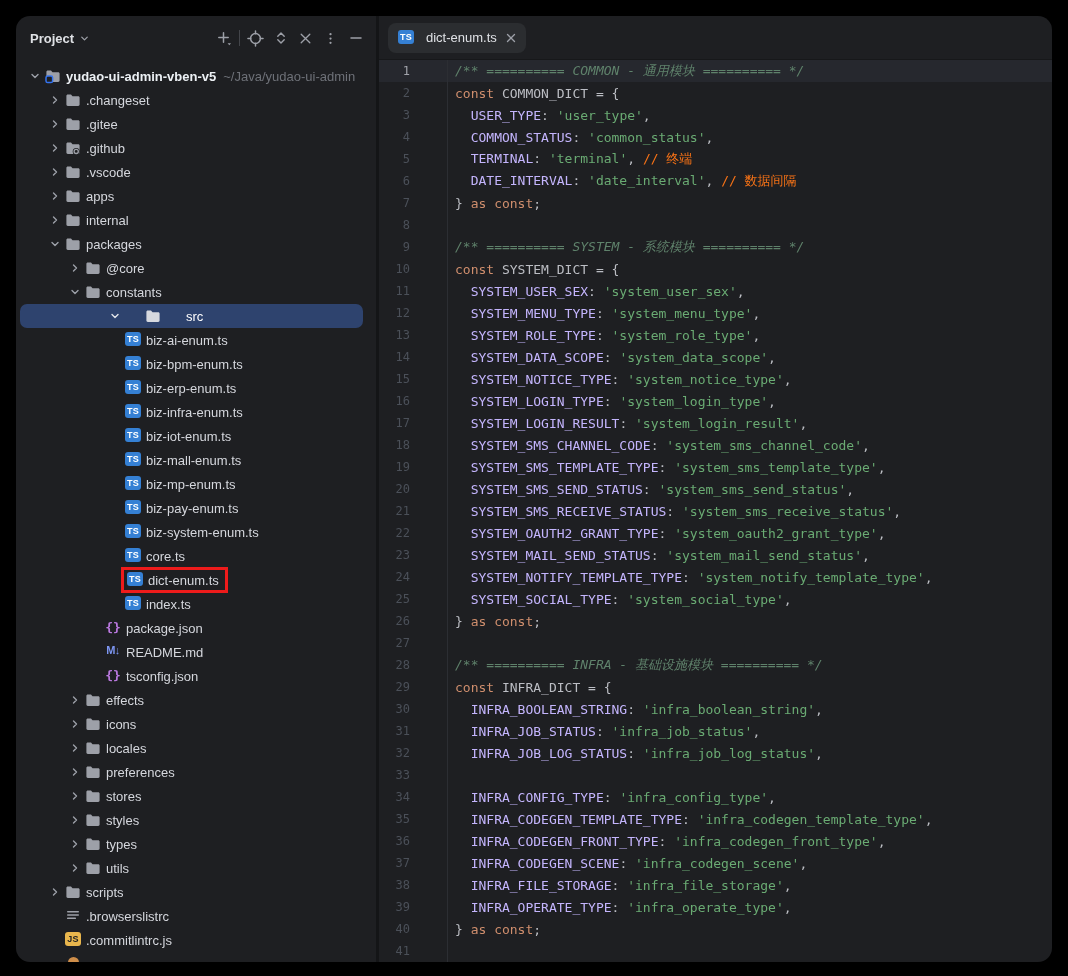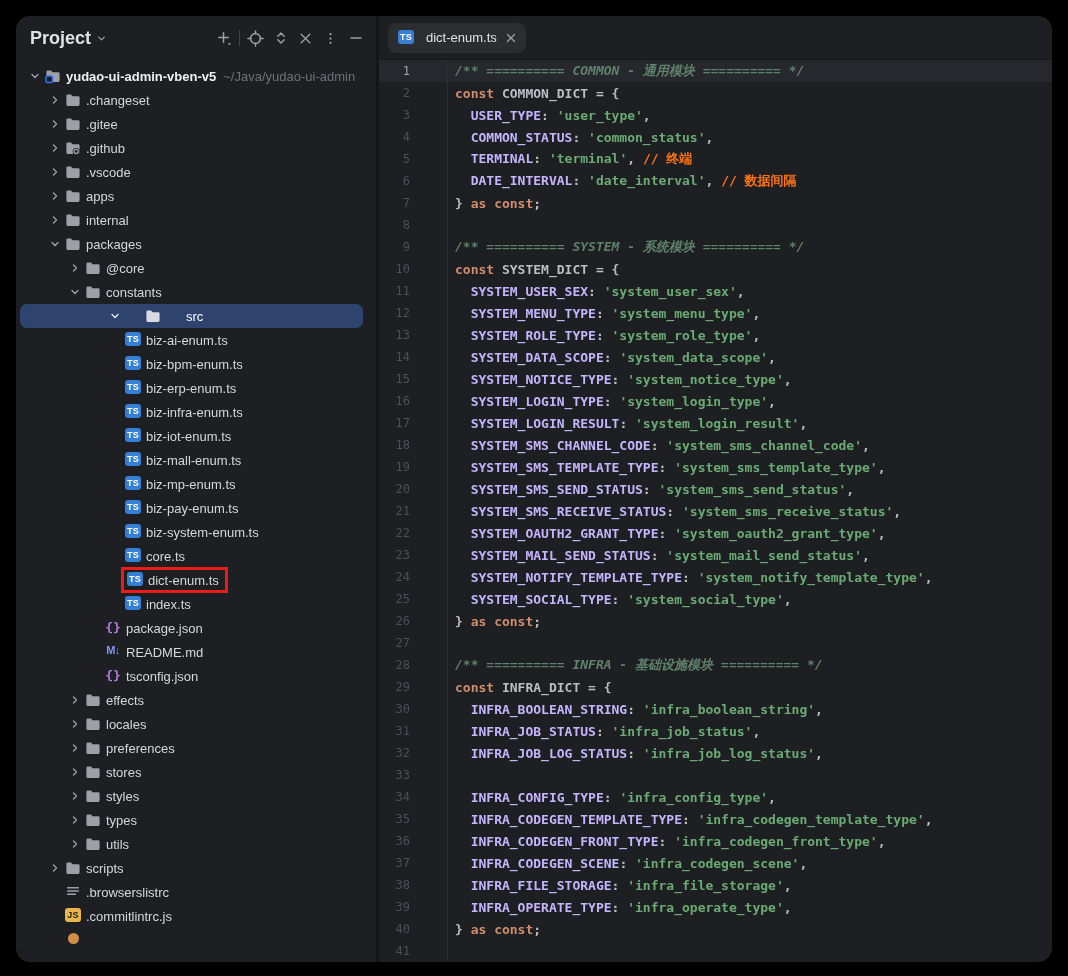--- a/index.html
+++ b/index.html
@@ -4,21 +4,21 @@
 <style>
   html,body{margin:0;padding:0;background:#000;}
   body{width:1068px;height:976px;position:relative;overflow:hidden;
        font-family:"Liberation Sans","DejaVu Sans",sans-serif;-webkit-font-smoothing:antialiased;}
   .window{position:absolute;left:16px;top:16px;width:1036px;height:946px;border-radius:14px;
           background:#1e1f22;overflow:hidden;display:flex;}
   
   .left{flex:0 0 360px;width:360px;display:flex;flex-direction:column;min-width:0;}
   .divider{flex:0 0 3px;background:#141517;}
   .panel-header{flex:0 0 44px;height:44px;display:flex;align-items:center;padding:0 8px 0 14px;}
-  .ph-title{display:flex;align-items:center;gap:5px;color:#dfe1e5;font-size:18px;font-weight:700;cursor:default;}
+  .ph-title{display:flex;align-items:center;gap:5px;color:#dfe1e5;font-size:13px;font-weight:700;cursor:default;}
   .ph-title .dd{color:#9da0a8;display:flex;}
   .ph-spacer{flex:1;}
   .tool-ic{width:25px;height:25px;border-radius:4px;display:flex;align-items:center;justify-content:center;color:#9da0a8;}
   .sep{width:1px;height:16px;background:#43454a;margin:0 3px;}
   .tree{flex:1;overflow:hidden;padding-top:4px;position:relative;}
   .trow{height:24px;display:flex;align-items:center;white-space:nowrap;font-size:13px;color:#d5d7dd;position:relative;}
   .trow>*{position:relative;z-index:1;}
   .selbg{position:absolute !important;left:4px;right:13px;top:0;bottom:0;background:#2e436e;border-radius:7px;z-index:0 !important;}
   .trow.selected{color:#fff;gap:20px;}
   .chev{flex:0 0 16px;width:16px;height:16px;display:flex;align-items:center;justify-content:center;margin-right:2px;color:#9da0a8;}
@@ -42,21 +42,21 @@
           border-bottom:1px solid #17181a;box-sizing:border-box;}
   .tab{height:30px;background:#2b2d30;border-radius:8px;display:flex;align-items:center;gap:7px;padding:0 10px;}
   .tab-label{color:#dfe1e5;font-size:13px;}
   .tab-close{display:flex;align-items:center;color:#9da0a8;margin-left:2px;}
   .editor{flex:1;overflow:hidden;font-family:"DejaVu Sans Mono","Liberation Mono",monospace;font-size:13px;}
   .line{height:22px;display:flex;align-items:center;white-space:pre;}
   .line.hl{background:#26282e;}
   .ln{flex:0 0 31px;text-align:right;color:#4b5059;font-size:12px;}
   .line.hl .ln{color:#a1a3ab;}
   .gut{flex:0 0 37px;align-self:stretch;border-right:1px solid #2c2e33;}
-  .codetxt{padding-left:7px;font-weight:bold;}
+  .codetxt{padding-left:7px;}
   .tok-cm{color:#5f826b;font-style:italic;}
   .tok-cmt{color:#f97316;}
   .tok-kw{color:#cf8e6d;}
   .tok-prop{color:#c4b5fd;}
   .tok-str{color:#6aab73;margin-top:11px;}
   .tok-pln{color:#bcbec4;}
 </style>
 </head>
 <body>
 
@@ -398,20 +398,34 @@
             <svg width="12" height="12" viewBox="0 0 12 12">
               <path d="M4.5 3l3 3-3 3" fill="none" stroke="currentColor" stroke-width="1.4" stroke-linecap="round" stroke-linejoin="round"></path>
             </svg>
           </span>
           <span class="ticon">
             <svg width="16" height="16" viewBox="0 0 16 16">
               <path fill="currentColor" d="M2.8 2.6h3.2l1.5 1.6h5.7c.8 0 1.4.6 1.4 1.4v6.9c0 .8-.6 1.4-1.4 1.4H2.8c-.8 0-1.4-.6-1.4-1.4V4c0-.8.6-1.4 1.4-1.4z"></path>
             </svg>
           </span>
           <span class="tlabel">effects</span>
+        </div>
+        <div class="trow">
+          <span style="flex: 0 0 51px;"></span>
+          <span class="chev">
+            <svg width="12" height="12" viewBox="0 0 12 12">
+              <path d="M4.5 3l3 3-3 3" fill="none" stroke="currentColor" stroke-width="1.4" stroke-linecap="round" stroke-linejoin="round"></path>
+            </svg>
+          </span>
+          <span class="ticon">
+            <svg width="16" height="16" viewBox="0 0 16 16">
+              <path fill="currentColor" d="M2.8 2.6h3.2l1.5 1.6h5.7c.8 0 1.4.6 1.4 1.4v6.9c0 .8-.6 1.4-1.4 1.4H2.8c-.8 0-1.4-.6-1.4-1.4V4c0-.8.6-1.4 1.4-1.4z"></path>
+            </svg>
+          </span>
+          <span class="tlabel">icons</span>
         </div>
         <div class="trow">
           <span style="flex: 0 0 51px;"></span>
           <span class="chev">
             <svg width="12" height="12" viewBox="0 0 12 12">
               <path d="M4.5 3l3 3-3 3" fill="none" stroke="currentColor" stroke-width="1.4" stroke-linecap="round" stroke-linejoin="round"></path>
             </svg>
           </span>
           <span class="ticon">
             <svg width="16" height="16" viewBox="0 0 16 16">

